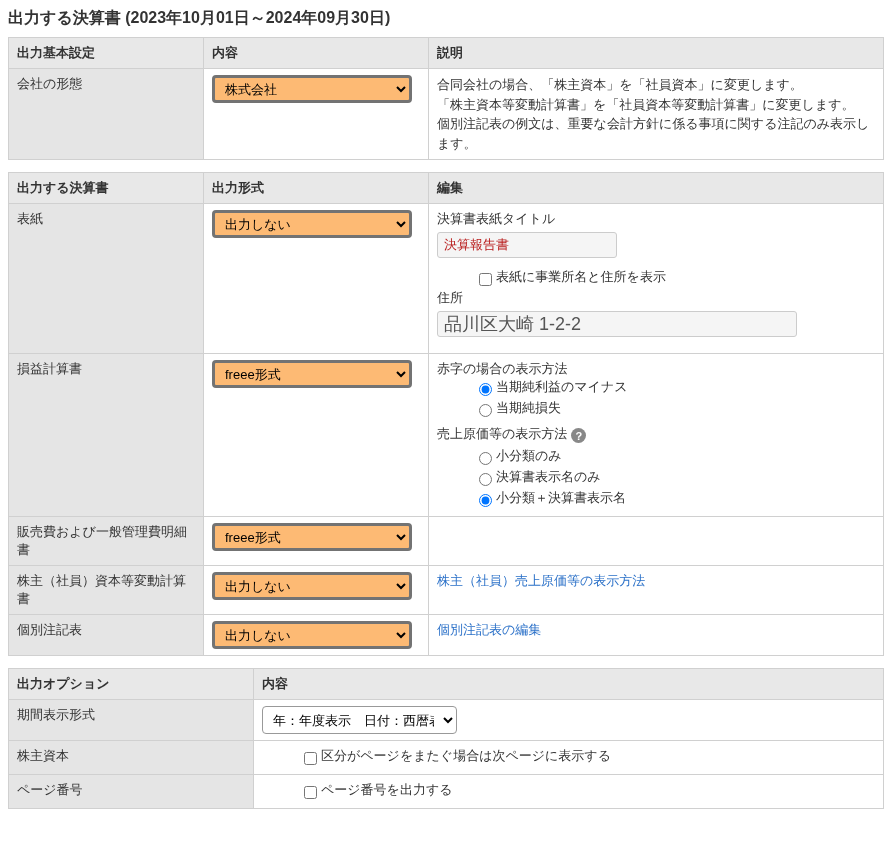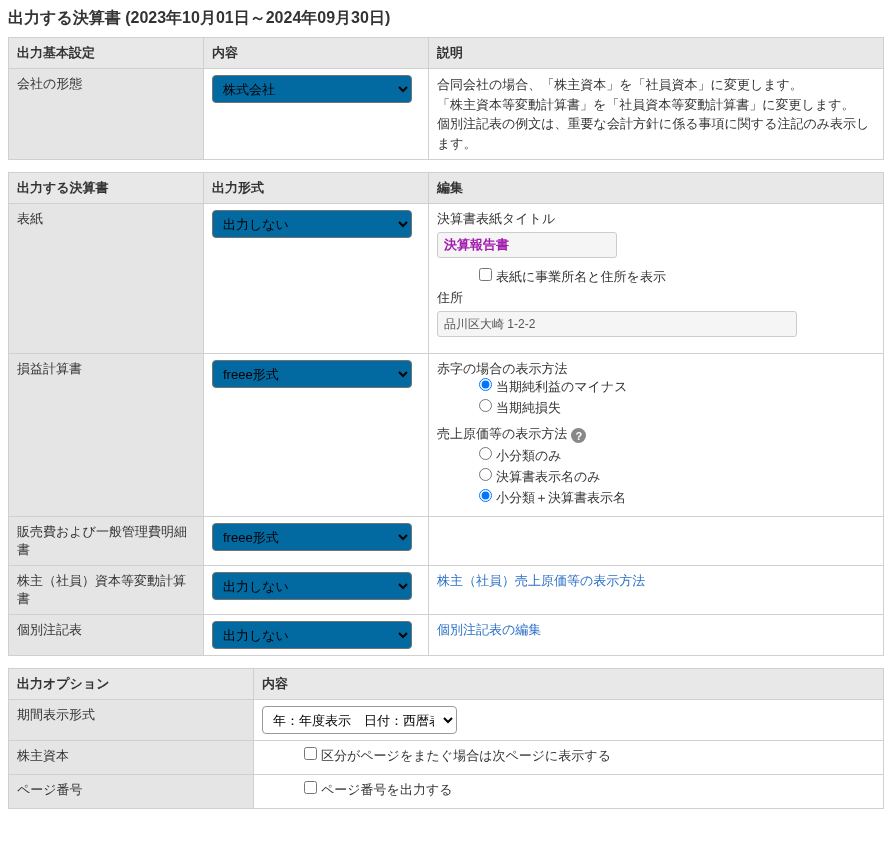--- a/index.html
+++ b/index.html
@@ -45,57 +45,56 @@
     table.settings td.col-content {
       width: 225px;
     }
     table.settings td.col-desc {
       width: auto;
     }
     select.form-select {
       width: 200px;
       height: 28px;
       padding: 3px 6px;
-      border: 1px solid #737373;
+      border: 3px solid #737373;
       border-radius: 4px;
       font-size: 13px;
-      background: #0369a1;
+      background: #fdba74;
     }
     input[type="text"].form-text {
       width: 180px;
       height: 26px;
       padding: 3px 6px;
       border: 1px solid #ccc;
       border-radius: 3px;
       background: #f5f5f5;
       font-size: 13px;
-      color: #a21caf;
-      font-weight: bold;
+      color: #b91c1c;
     }
     input[type="text"].form-text-wide {
       width: 360px;
       height: 26px;
       padding: 3px 6px;
       border: 1px solid #ccc;
       border-radius: 3px;
       background: #f5f5f5;
-      font-size: 12px;
+      font-size: 18px;
       color: #555;
     }
     .field-block {
       margin-bottom: 10px;
     }
     .field-label {
       display: block;
       margin-bottom: 4px;
     }
     .checkbox-row,
     .radio-row {
       display: flex;
-      align-items: flex-start;
+      align-items: flex-end;
       gap: 4px;
       margin-bottom: 3px;
       padding-left: 42px;
     }
     .section-label {
       display: flex;
       align-items: flex-end;
       gap: 4px;
       margin-top: 8px;
       margin-bottom: 4px;

